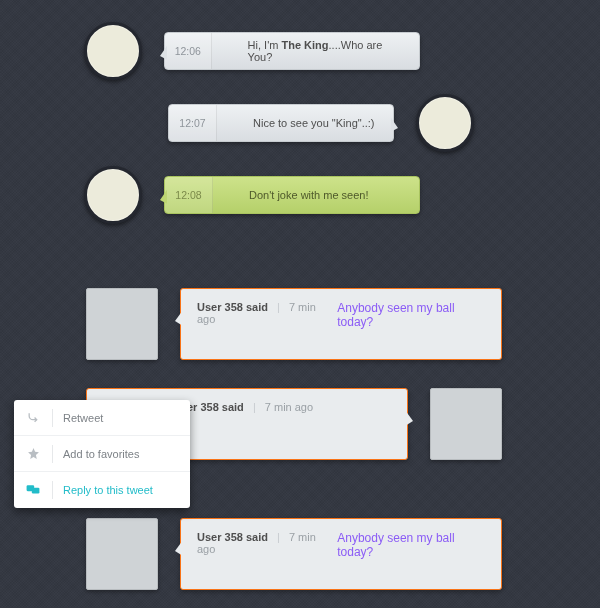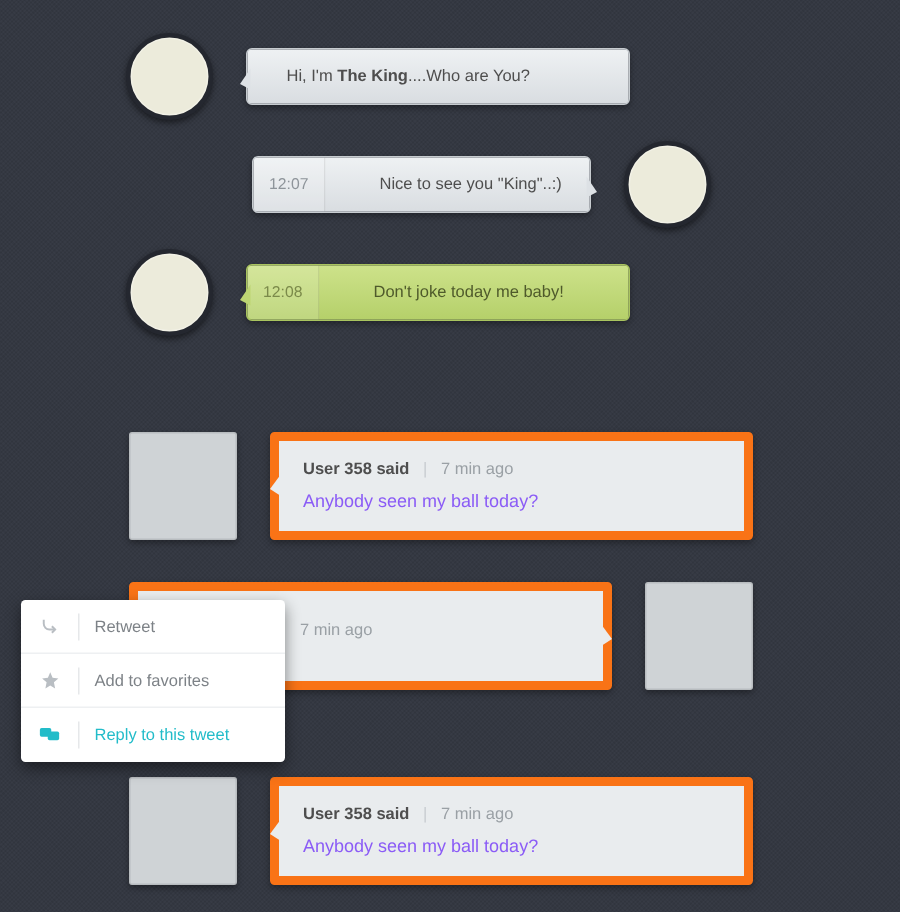--- a/index.html
+++ b/index.html
@@ -99,26 +99,26 @@
     background: #cfd3d6;
     border: 1px solid #b8bcbf;
     border-radius: 2px;
     box-shadow: 0 2px 4px rgba(0,0,0,0.35);
     flex: 0 0 auto;
   }
   .card {
     position: relative;
     height: 72px;
     background: #e9ecee;
-    border: 6px solid #f97316;
+    border: 1px solid #f97316;
     border-radius: 3px;
     box-shadow: 0 2px 5px rgba(0,0,0,0.35);
     padding: 12px 16px;
     display: flex;
-    flex-direction: column;
+    flex-direction: row;
     justify-content: center;
     gap: 8px;
   }
   .card .meta { font-size: 11px; color: #9aa0a5; }
   .card .meta .user { font-weight: bold; color: #4e4e4e; }
   .card .meta .sep { margin: 0 6px; color: #c7ccd0; }
   .card .body { font-size: 12px; color: #8b5cf6; }
 
   .card.tail-l::before, .card.tail-r::before {
     content: "";
@@ -172,37 +172,38 @@
   }
   .menu-item.active { color: #22bcc9; text-align: center; }
   .menu-item.active .icon { color: #22bcc9; }
 </style>
 </head>
 <body>
 
 <div class="chat-row" style="top:22px;">
   <div class="avatar-circle" style="margin-left:84px;"></div>
   <div class="bubble bubble-grey tail-left" style="margin-left:22px; width:256px;">
+    <span class="time">12:06</span>
     <span class="msg">Hi, I'm <b>The King</b>....Who are You?</span>
   </div>
 </div>
 
 <div class="chat-row" style="top:94px;">
   <div class="bubble bubble-grey tail-right" style="margin-left:168px; width:226px;">
     <span class="time">12:07</span>
     <span class="msg">Nice to see you "King"..:)</span>
   </div>
   <div class="avatar-circle" style="margin-left:22px;"></div>
 </div>
 
 <div class="chat-row" style="top:166px;">
   <div class="avatar-circle" style="margin-left:84px;"></div>
   <div class="bubble bubble-green tail-left" style="margin-left:22px; width:256px;">
     <span class="time">12:08</span>
-    <span class="msg">Don't joke today me baby!</span>
+    <span class="msg">Don't joke with me seen!</span>
   </div>
 </div>
 
 <div class="feed-row" style="top:288px; left:86px;">
   <div class="avatar-square"></div>
   <div class="card tail-l" style="margin-left:22px; width:322px;">
     <div class="meta">
       <span class="user">User 358 said</span>
       <span class="sep">|</span>
       <span>7 min ago</span>

